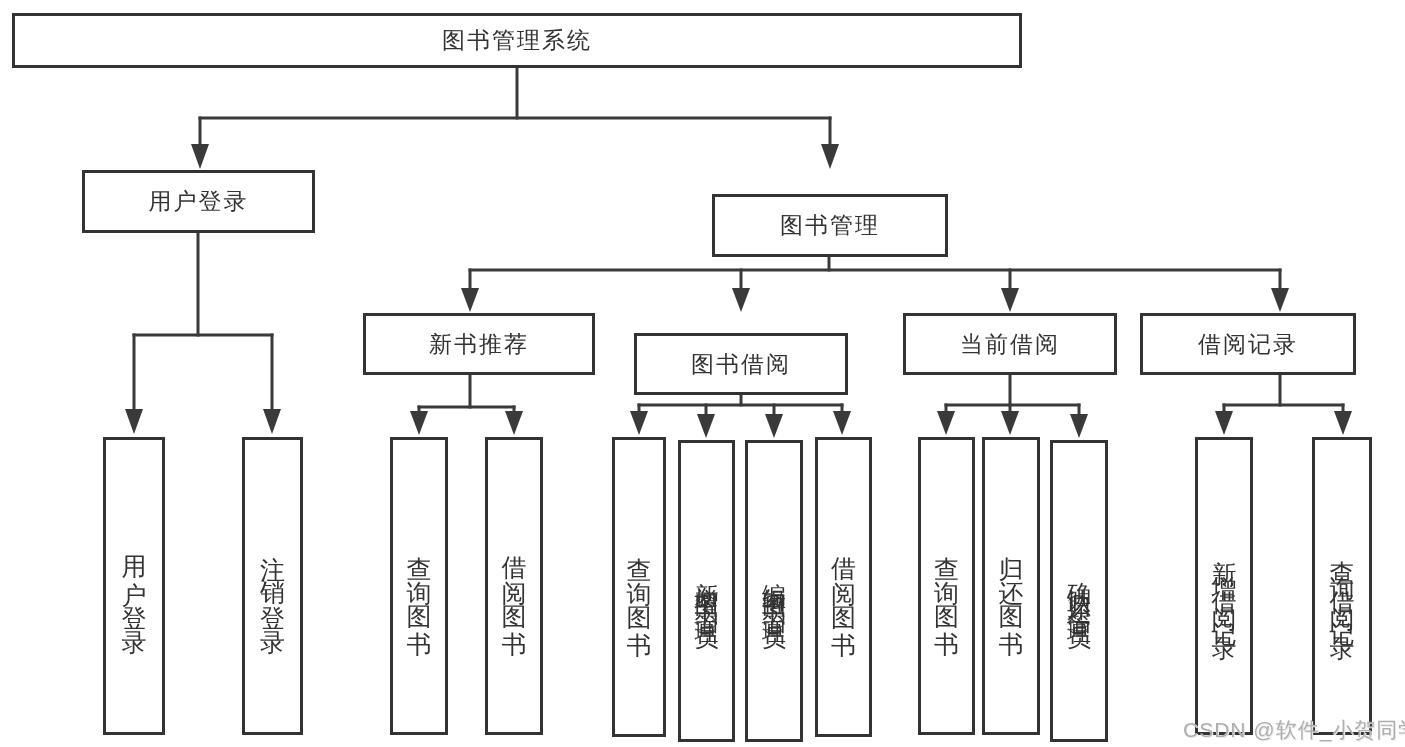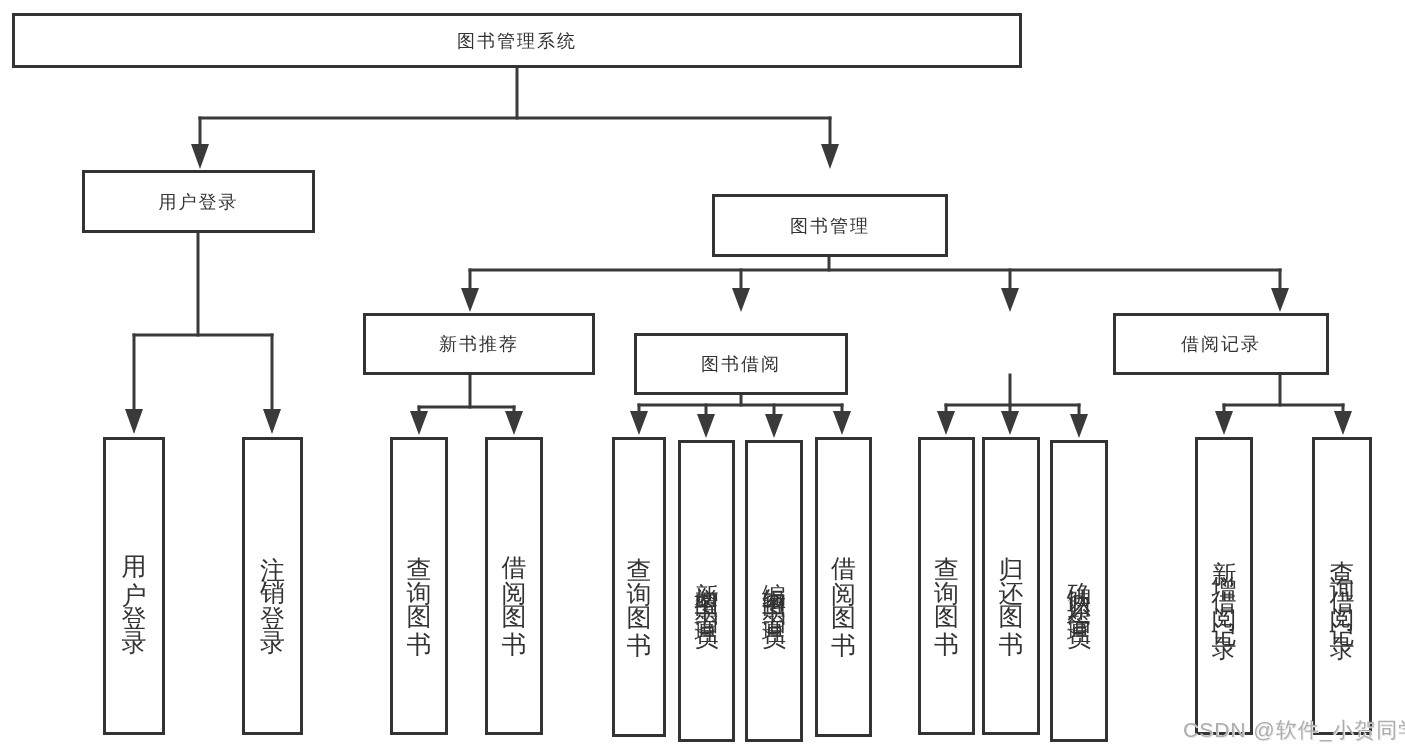--- a/index.html
+++ b/index.html
@@ -19,21 +19,21 @@
   .node {
     position: absolute;
     box-sizing: border-box;
     border: 3px solid #333333;
     background: #ffffff;
     display: flex;
     align-items: center;
     justify-content: center;
     color: #333333;
   }
-  .hnode { font-size: 18px; letter-spacing: 2px; white-space: nowrap; }
+  .hnode { font-size: 23px; letter-spacing: 2px; white-space: nowrap; }
   .leaf .vtext {
     writing-mode: vertical-rl;
     text-orientation: mixed;
     line-height: 1;
     font-size: 25px;
     white-space: nowrap;
   }
   .leaf-s .vtext { letter-spacing: 1.0em; }
   .leaf-m .vtext { letter-spacing: 0.62em; }
   .leaf-l .vtext { letter-spacing: 0.26em; font-size: 24px; }
@@ -129,21 +129,24 @@
   <div class="node hnode" style="left:712px; top:170px; width:236px; height:63px;margin-top:24px;">
     <span>图书管理</span>
   </div>
 
   <div class="node hnode" style="left:363px; top:313px; width:232px; height:62px;">
     <span>新书推荐</span>
   </div>
   <div class="node hnode" style="left:634px; top:313px; width:214px; height:62px;margin-top:20px;">
     <span>图书借阅</span>
   </div>
-  <div class="node hnode" style="left:1113px; top:313px; width:216px; height:62px;">
+  <div class="node hnode" style="left:903px; top:313px; width:214px; height:62px;">
+    <span>当前借阅</span>
+  </div>
+  <div class="node hnode" style="left:1140px; top:313px; width:216px; height:62px;">
     <span>借阅记录</span>
   </div>
 
   <div class="node leaf leaf-s" style="left:103px; top:437px; width:62px; height:298px;">
     <span class="vtext">用户登录</span>
   </div>
   <div class="node leaf leaf-s" style="left:242px; top:437px; width:61px; height:298px;">
     <span class="vtext">注销登录</span>
   </div>
 

